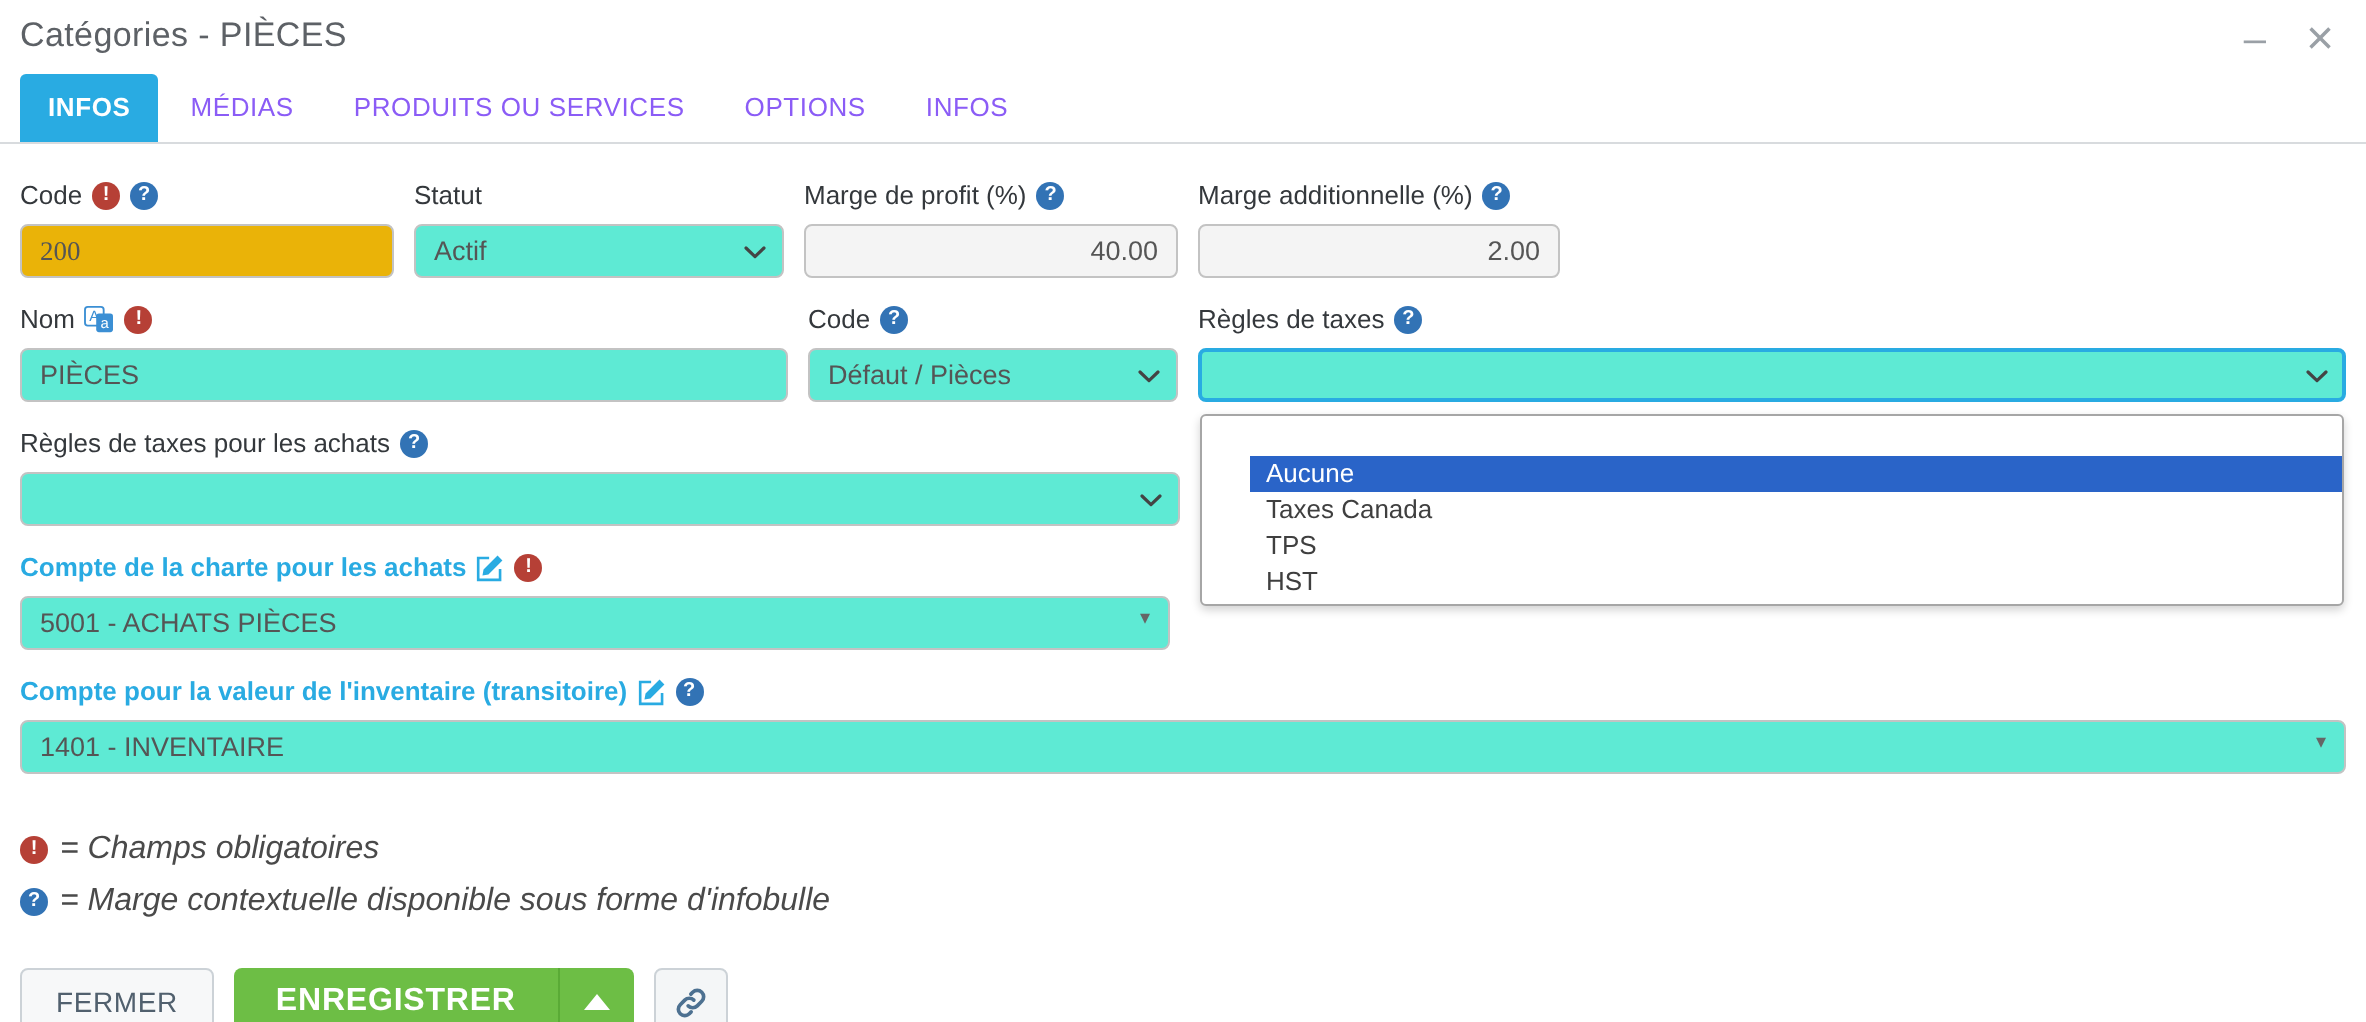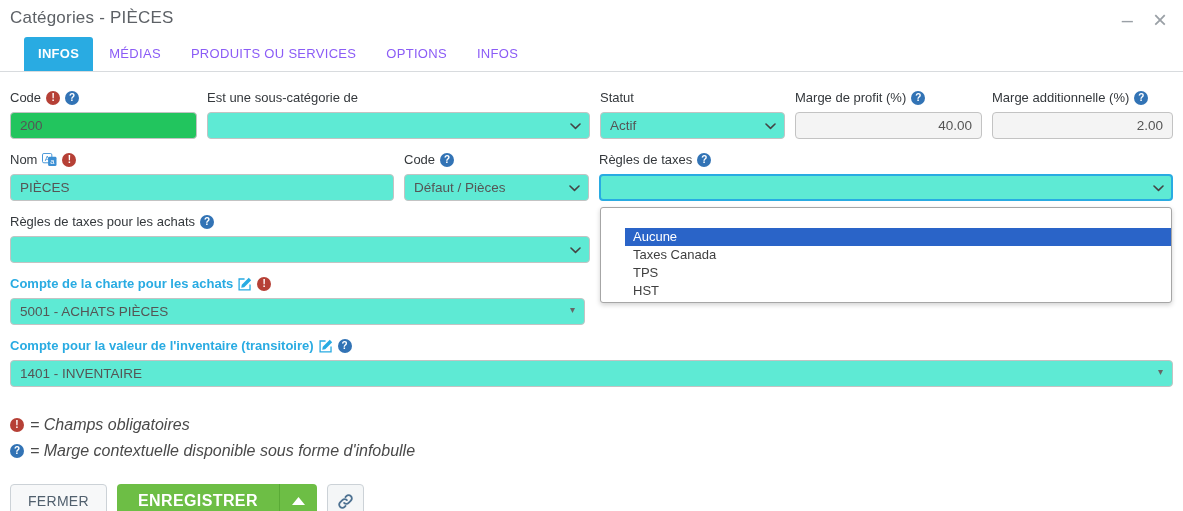--- a/index.html
+++ b/index.html
@@ -7,21 +7,21 @@
   body { font-family: "Liberation Sans", "DejaVu Sans", sans-serif; color: #34383c; }
 
   
   .win-header { display: flex; justify-content: space-between; align-items: flex-start; padding: 8px 16px 0 10px; }
   .win-title { font-size: 17px; color: #5d6166; letter-spacing: .2px; }
   .win-controls { display: flex; gap: 20px; align-items: center; margin-top: 2px; }
   .win-btn { color: #9aa0a6; font-size: 20px; line-height: 20px; cursor: pointer; font-weight: 400; }
   .win-btn.close { font-size: 24px; line-height: 20px; }
 
   
-  .tabbar { margin-top: 7px; border-bottom: 1px solid #d8dbde; padding-left: 24px; display: flex; align-items: center; }
+  .tabbar { margin-top: 7px; border-bottom: 1px solid #d8dbde; padding-left: 10px; display: flex; align-items: center; }
   .tab { height: 34px; line-height: 34px; padding: 0 14px; font-size: 13px; color: #8b5cf6; letter-spacing: .3px; cursor: pointer; margin-right: 2px; }
   .tab.active { background: #29abe2; color: #fff; border-radius: 3px 3px 0 0; font-weight: 700; }
 
   
   .form { position: relative; padding: 18px 10px 0 10px; }
   .row { display: flex; gap: 10px; margin-bottom: 13px; }
   .field { display: flex; flex-direction: column; position: relative; }
   .label-row { display: flex; align-items: center; gap: 5px; height: 15px; margin-bottom: 7px; }
   .label { font-size: 13px; color: #34383c; white-space: nowrap; }
   .label.link { color: #29abe2; font-weight: 700; }
@@ -30,21 +30,21 @@
   .w-margin1 { width: 187px; } .w-margin2 { width: 181px; }
   .w-name { width: 384px; } .w-type { width: 185px; } .w-taxrules { width: 574px; }
   .w-purchtax { width: 580px; } .w-purchacct { width: 575px; } .w-full { width: 1163px; }
 
   .control { height: 27px; border: 1px solid #c3c3c3; border-radius: 4px; background: #5eead4;
              font-size: 13.5px; color: #555; padding: 0 9px; width: 100%;
              font-family: "Liberation Sans", "DejaVu Sans", sans-serif; }
   input.control { outline: none; }
   input.control.gray { background: #f4f4f4; }
   input.control.right { text-align: right; }
-  input.control.faint { background: #22c55e; }
+  input.control.faint { background: #eab308; font-family: Liberation Serif, serif; }
 
   .selectbox { display: flex; align-items: center; position: relative; cursor: pointer; }
   .selectbox .sel-value { flex: 1; line-height: 25px; white-space: nowrap; overflow: hidden; min-height: 25px; }
   .selectbox .chev { position: absolute; right: 8px; top: 10px; }
   .selectbox.focused { border: 2px solid #29abe2; border-radius: 4px; }
   .selectbox.focused .chev { top: 9px; right: 7px; }
 
   .combobox { display: flex; align-items: center; position: relative; cursor: pointer; }
   .combobox .sel-value { flex: 1; line-height: 25px; min-height: 25px; white-space: nowrap; overflow: hidden; }
   .combobox .caret { position: absolute; right: 9px; top: 5px; font-size: 10px; color: #666; }
@@ -103,33 +103,20 @@
   <div class="row">
     <div class="field w-code">
       <div class="label-row">
         <span class="label">Code</span>
         <span class="cicon required">!</span>
         <span class="cicon help">?</span>
       </div>
       <input class="control faint" value="200" style="">
     </div>
 
-    <div class="field w-subcat">
-      <div class="label-row">
-        <span class="label">Est une sous-catégorie de</span>
-      </div>
-      <div class="control selectbox">
-        <span class="sel-value"></span>
-        <span class="chev svgicon">
-          <svg width="11" height="7" viewBox="0 0 11 7">
-              <path d="M1 1l4.5 4.3L10 1" fill="none" stroke="#444" stroke-width="1.6" stroke-linecap="round" stroke-linejoin="round"></path>
-            </svg>
-        </span>
-      </div>
-    </div>
 
     <div class="field w-status">
       <div class="label-row">
         <span class="label">Statut</span>
       </div>
       <div class="control selectbox">
         <span class="sel-value">Actif</span>
         <span class="chev svgicon">
           <svg width="11" height="7" viewBox="0 0 11 7">
               <path d="M1 1l4.5 4.3L10 1" fill="none" stroke="#444" stroke-width="1.6" stroke-linecap="round" stroke-linejoin="round"></path>

